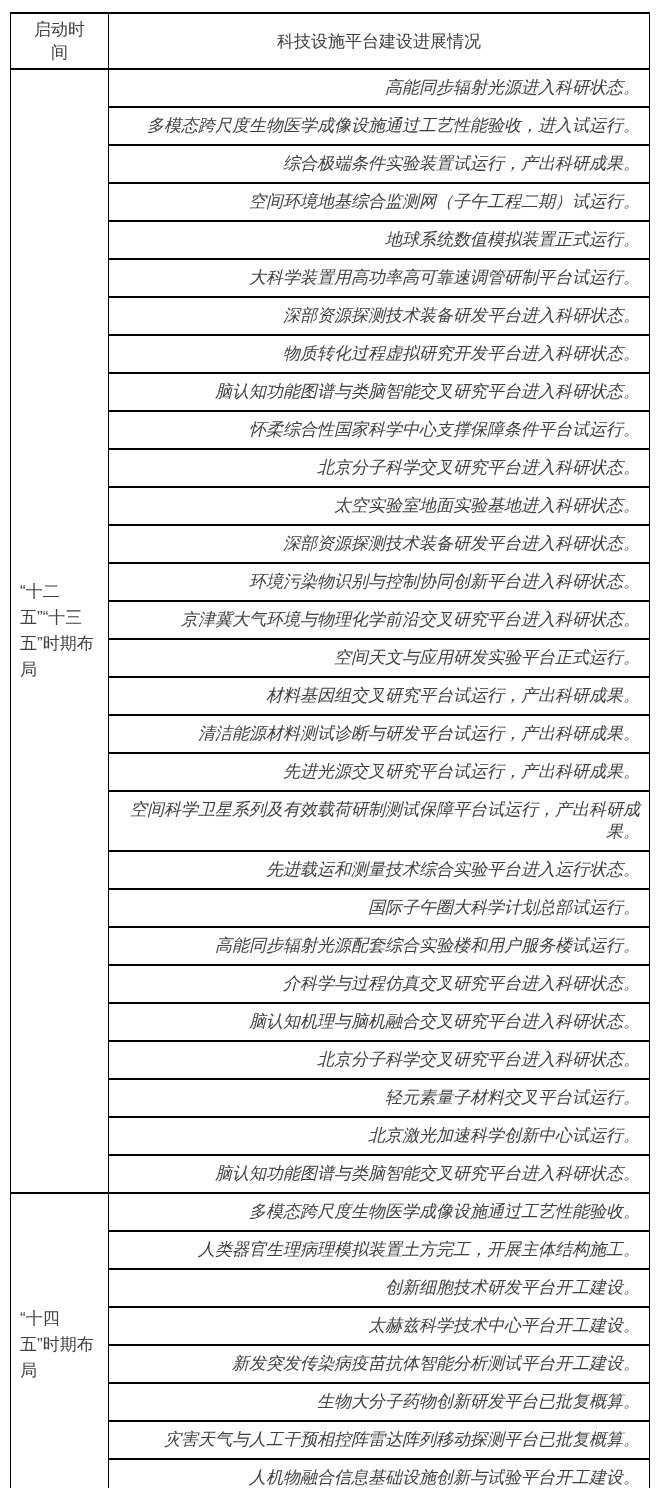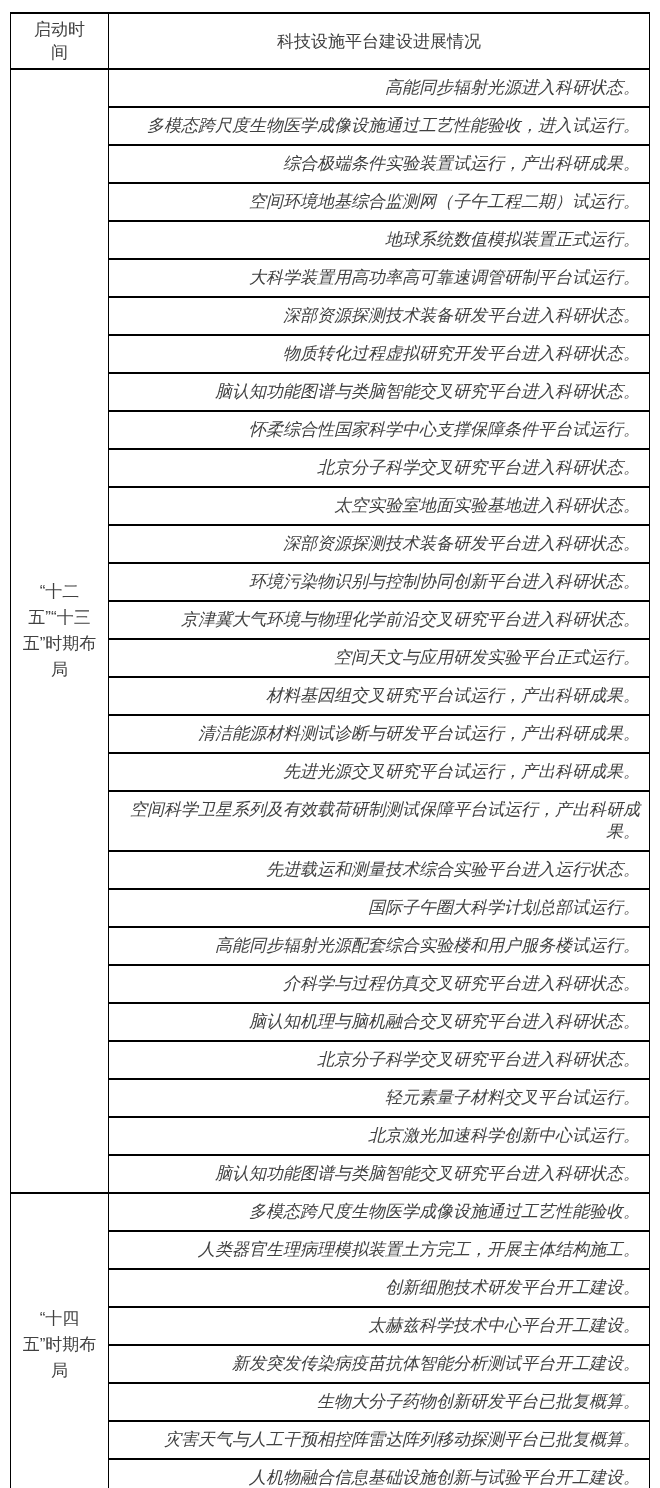--- a/index.html
+++ b/index.html
@@ -36,21 +36,21 @@
     text-align: center;
     padding: 4px 20px;
   }
   th.col-progress-header {
     height: 56px;
     text-align: center;
     padding: 4px 6px;
   }
   td.period-cell {
     width: 98px;
-    text-align: center;
+    text-align: left;
     padding: 6px 9px;
     line-height: 26px;
     vertical-align: middle;
   }
   td.progress-cell {
     text-align: right;
     padding: 7px 9px;
     line-height: 22px;
     height: 37px;
     font-style: italic;

